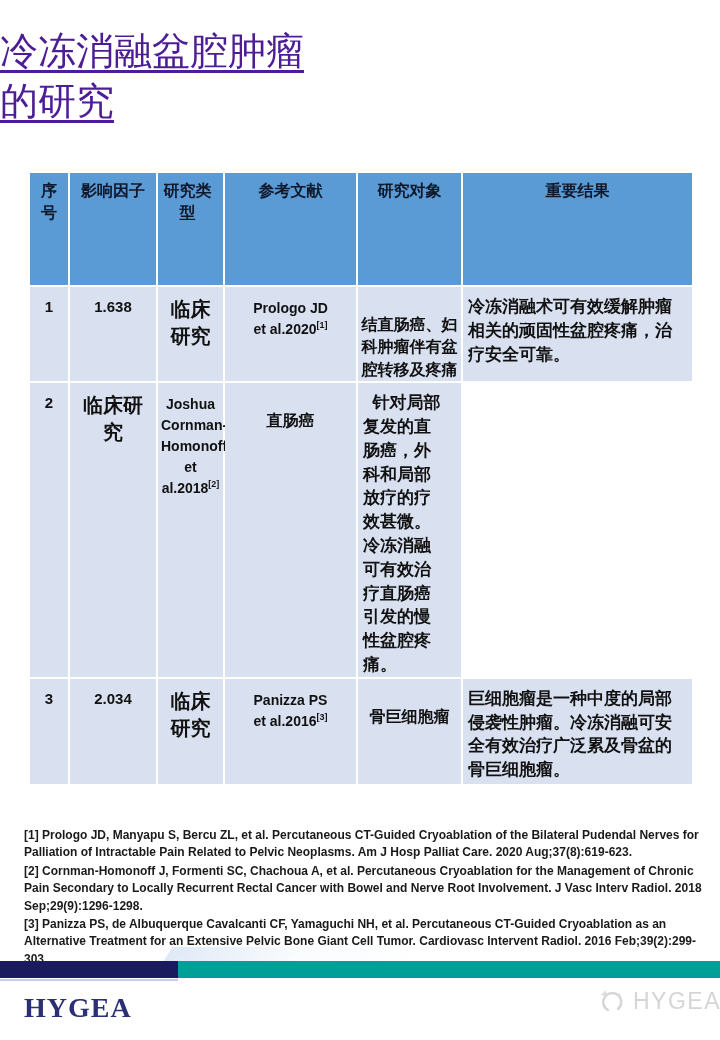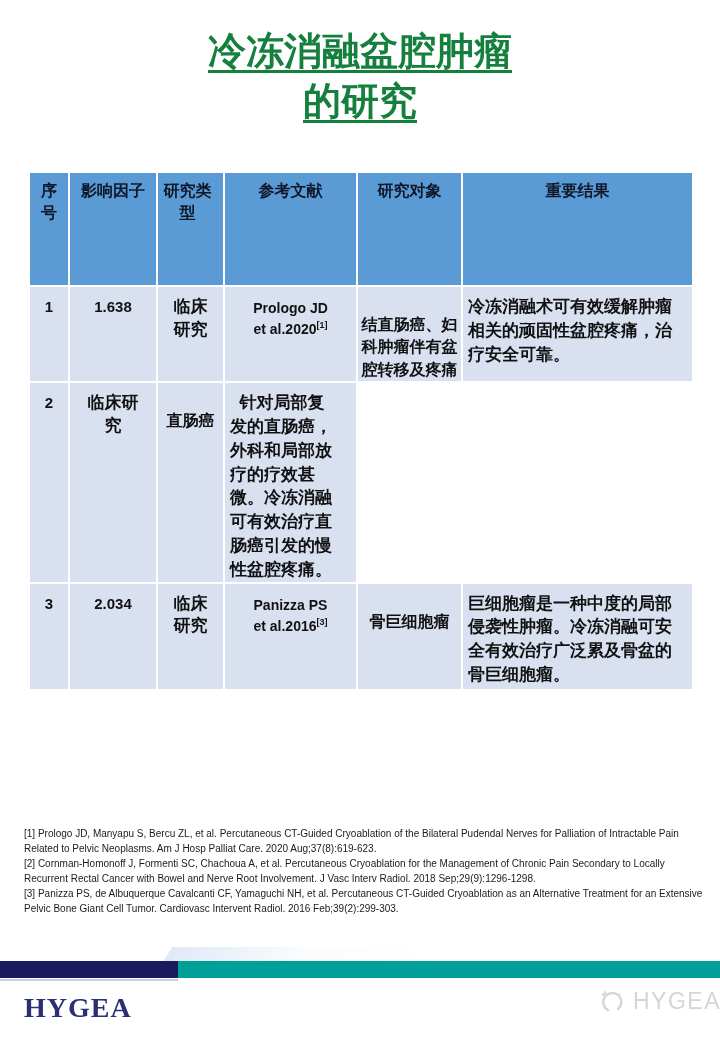--- a/index.html
+++ b/index.html
@@ -1,49 +1,49 @@
 <!DOCTYPE html>
 <html><head>
 <meta charset="utf-8">
 <style>
   html,body{margin:0;padding:0;background:#ffffff;}
   .page{position:relative;width:720px;height:1040px;background:#ffffff;overflow:hidden;
         font-family:"Liberation Sans",sans-serif;color:#1a1a1a;}
 
   
-  .title{position:absolute;top:26px;left:0;width:720px;text-align:center;
-         font-size:38px;line-height:50px;font-weight:700;color:#15803d;}
+  .title{position:absolute;top:26px;left:0;width:720px;text-align:left;
+         font-size:38px;line-height:50px;font-weight:400;color:#4c1d95;}
   .title .tline{text-decoration:underline;text-decoration-thickness:3px;text-underline-offset:6px;}
 
   
   .table-wrap{position:absolute;left:30px;top:173px;width:662px;}
   .trow{display:grid;grid-template-columns:38px 86px 65px 131px 103px 229px;
         column-gap:2px;margin-bottom:2px;}
   .cell{box-sizing:border-box;}
   .header-row{min-height:112px;}
   .header-row .cell{background:#5B9BD5;color:#0f172a;font-weight:700;font-size:16px;
                     line-height:1.35;text-align:center;padding:7px 4px 0 4px;}
   .header-row .hc0{padding-left:9px;padding-right:9px;}
   .header-row .hc2{padding-left:4px;padding-right:10px;}
   .data-row .cell{background:#D9E0F0;font-weight:700;color:#111111;}
   .data-row:nth-child(2){min-height:93px;}
   .data-row:nth-child(3){min-height:105px;}
   .data-row:nth-child(4){min-height:109px;}
   .col-no{font-size:15px;text-align:center;padding-top:11px;}
   .col-if{font-size:15px;text-align:center;padding-top:11px;}
-  .col-type{font-size:17px;text-align:center;line-height:1.35;padding:9px 10px 0 10px;}
+  .col-type{font-size:20px;text-align:center;line-height:1.35;padding:9px 10px 0 10px;}
   .col-ref{font-size:14px;text-align:center;line-height:1.5;padding:11px 3px 0 3px;}
   .col-ref sup{font-size:9px;}
   .col-subject{font-size:16px;text-align:center;line-height:1.4;padding:27px 2px 0 2px;}
   .col-result{font-size:17px;text-align:left;line-height:1.4;padding:8px 18px 0 5px;
               white-space:pre-wrap;}
 
   
   .footnotes{position:absolute;left:24px;top:827px;width:684px;}
-  .fnote{font-size:10px;line-height:1.45;color:#1a1a1a;margin:0 0 1px 0;}
+  .fnote{font-size:12px;line-height:1.45;color:#1a1a1a;margin:0 0 1px 0;font-weight:bold;}
 
   
   .bar-streak{position:absolute;left:168px;top:947px;width:260px;height:14px;
               background:linear-gradient(100deg,rgba(175,200,235,0.40),rgba(225,238,248,0.18),rgba(255,255,255,0));
               transform:skewX(-32deg);}
   .bar-navy{position:absolute;left:0;top:961px;width:178px;height:17px;background:#1A1A5F;}
   .bar-teal{position:absolute;left:178px;top:961px;width:542px;height:17px;background:#00A099;}
   .bar-underline{position:absolute;left:0;top:979px;width:178px;height:2px;background:#C9CCE6;}
   .logo-text{position:absolute;left:24px;top:992px;font-family:"Liberation Serif",serif;
              font-weight:700;font-size:28px;letter-spacing:1px;color:#2B2F75;}
@@ -77,20 +77,26 @@
           <div class="cell col-ref">
             <div>Prologo JD</div>
             <div>et al.2020<sup>[1]</sup></div>
           </div>
           <div class="cell col-subject">结直肠癌、妇科肿瘤伴有盆腔转移及疼痛</div>
           <div class="cell col-result">冷冻消融术可有效缓解肿瘤相关的顽固性盆腔疼痛，治疗安全可靠。</div>
         </div>
         <div class="trow data-row">
           <div class="cell col-no">2</div>
           <div class="cell col-type">临床研究</div>
+          <div class="cell col-ref">
+            <div>Joshua</div>
+            <div>Cornman-</div>
+            <div>Homonoff</div>
+            <div>et al.2018<sup>[2]</sup></div>
+          </div>
           <div class="cell col-subject">直肠癌</div>
           <div class="cell col-result">  针对局部复发的直肠癌，外科和局部放疗的疗效甚微。冷冻消融可有效治疗直肠癌引发的慢性盆腔疼痛。</div>
         </div>
         <div class="trow data-row">
           <div class="cell col-no">3</div>
           <div class="cell col-if">2.034</div>
           <div class="cell col-type">临床研究</div>
           <div class="cell col-ref">
             <div>Panizza PS</div>
             <div>et al.2016<sup>[3]</sup></div>

